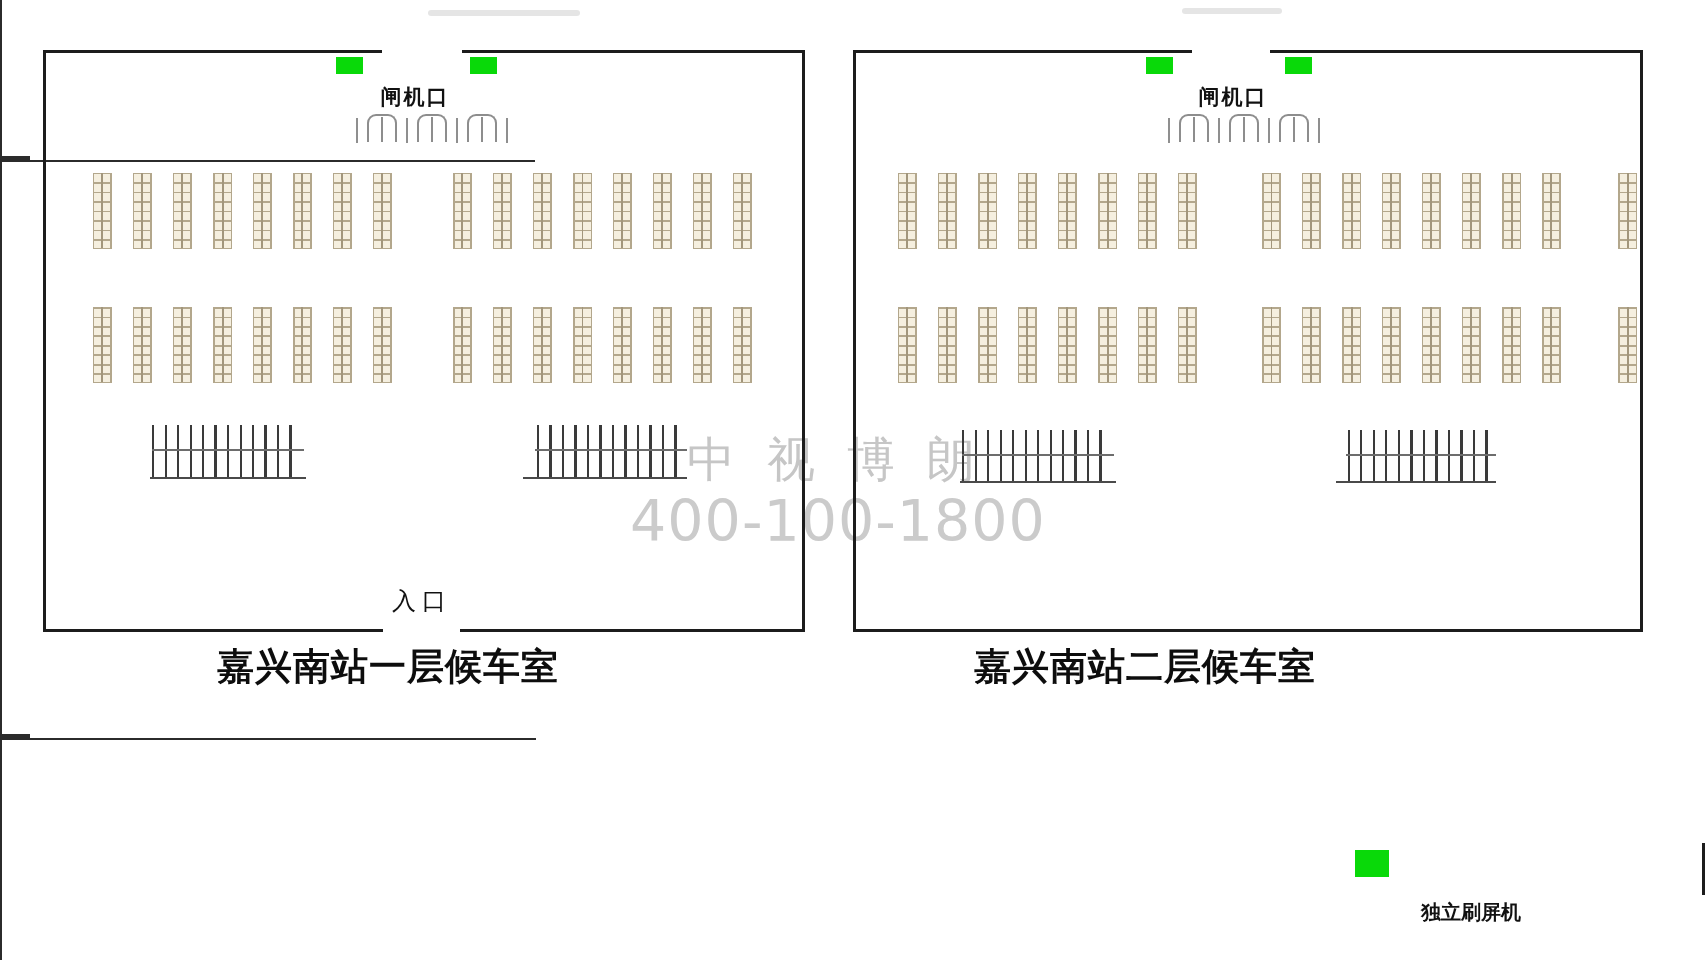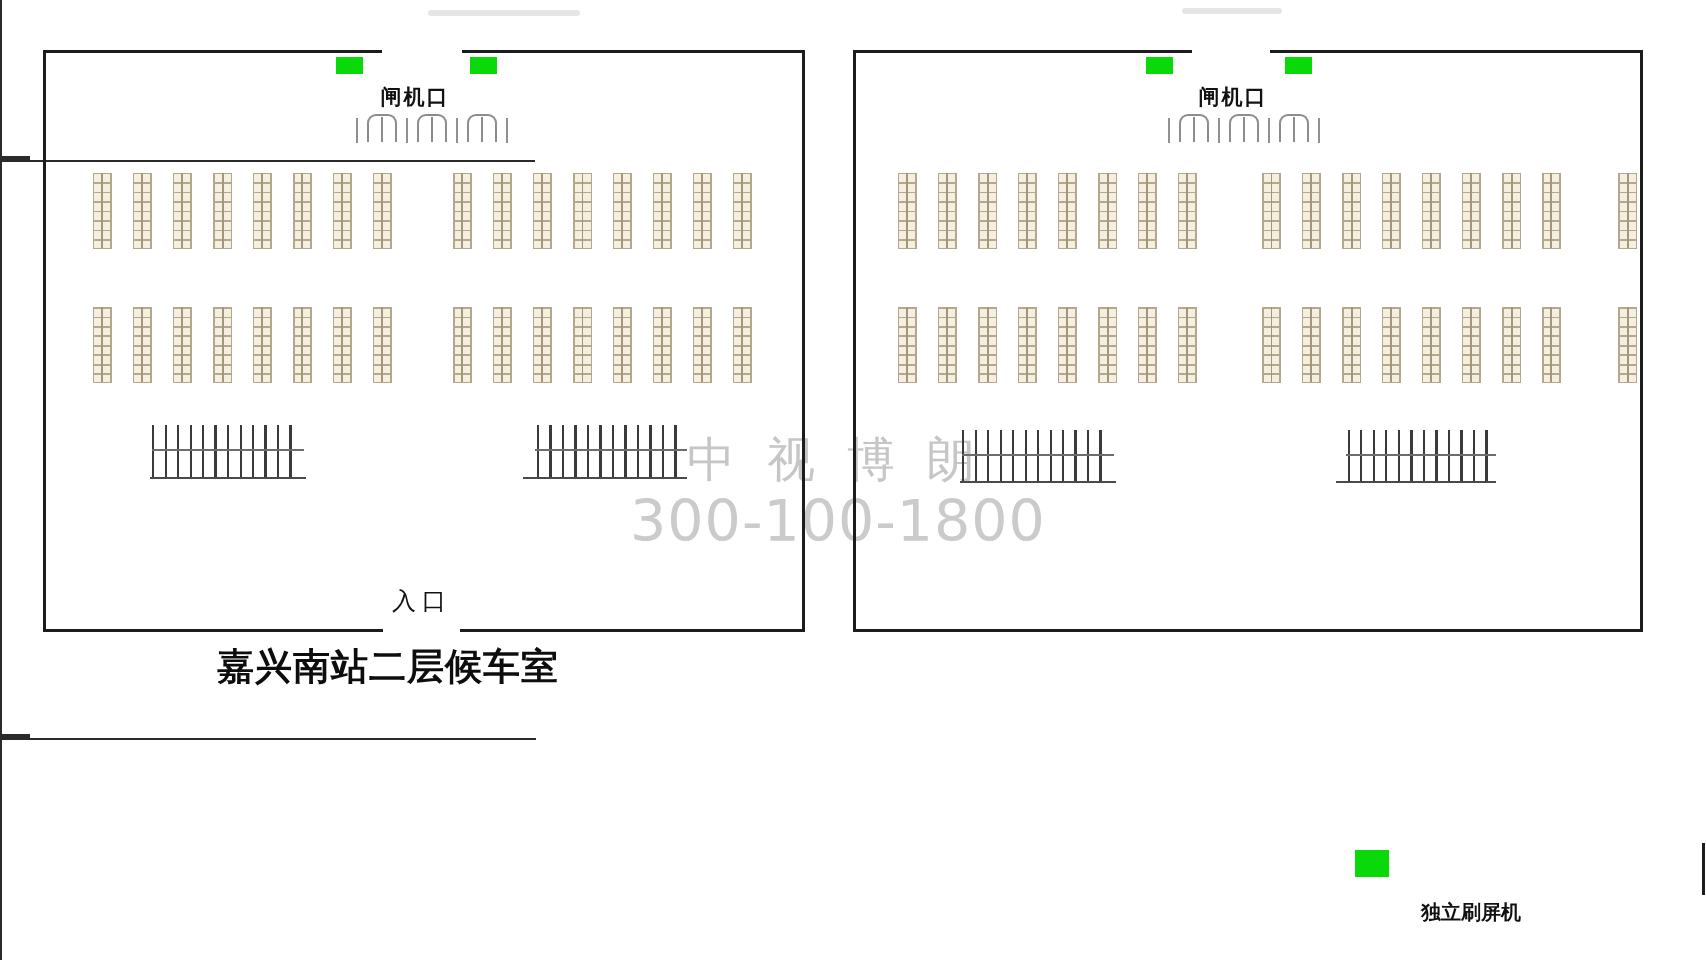--- a/index.html
+++ b/index.html
@@ -47,21 +47,21 @@
     font-size:48px;letter-spacing:32px;}
   .wm2{left:588px;top:488px;width:500px;text-align:center;
     font-size:57px;letter-spacing:1px;color:#cbcbcb;}
   
   .smudge{position:absolute;background:#dedede;opacity:.8;border-radius:3px;z-index:1;}
 </style>
 </head>
 <body>
 
 <div class="wm wm1">中视博朗</div>
-<div class="wm wm2">300-100-1800</div>
+<div class="wm wm2">400-100-1800</div>
 
 <div class="smudge" style="left:428px;top:10px;width:152px;height:6px;"></div>
 <div class="smudge" style="left:1182px;top:8px;width:100px;height:6px;"></div>
 
 <div>
 
   <div class="wall h" style="left:43px;top:50px;width:339px;"></div>
   <div class="wall h" style="left:462px;top:50px;width:343px;"></div>
   <div class="wall v" style="left:43px;top:50px;height:582px;"></div>
   <div class="wall v" style="left:802px;top:50px;height:582px;"></div>
@@ -90,21 +90,21 @@
   <div class="thin v" style="left:685px;top:423px;height:208px;"></div>
   <div class="stair" style="left:152px;top:425px;width:150px;height:52px;"></div>
   <div class="stair-mid" style="left:152px;top:449px;width:152px;"></div>
   <div class="stair-base" style="left:150px;top:477px;width:156px;"></div>
   <div class="stair" style="left:537px;top:425px;width:150px;height:52px;"></div>
   <div class="stair-mid" style="left:535px;top:449px;width:152px;"></div>
   <div class="stair-base" style="left:523px;top:477px;width:164px;"></div>
 
   <div class="entrance" style="left:352px;top:585px;">入口</div>
 
-  <div class="caption" style="left:178px;top:642px;">嘉兴南站二层候车室</div>
+  <div class="caption" style="left:178px;top:642px;">嘉兴南站一层候车室</div>
 </div>
 
 <div>
 
   <div class="wall h" style="left:853px;top:50px;width:339px;"></div>
   <div class="wall h" style="left:1270px;top:50px;width:373px;"></div>
   <div class="wall v" style="left:853px;top:50px;height:582px;"></div>
   <div class="wall v" style="left:1640px;top:50px;height:582px;"></div>
   <div class="wall h" style="left:853px;top:629px;width:790px;"></div>
 
@@ -128,20 +128,21 @@
   <div class="thin h" style="left:962px;top:428px;width:536px;"></div>
   <div class="thin v" style="left:962px;top:428px;height:100px;"></div>
   <div class="thin v" style="left:1495px;top:428px;height:130px;"></div>
   <div class="stair" style="left:962px;top:430px;width:150px;height:51px;"></div>
   <div class="stair-mid" style="left:962px;top:454px;width:152px;"></div>
   <div class="stair-base" style="left:960px;top:481px;width:156px;"></div>
   <div class="stair" style="left:1348px;top:430px;width:148px;height:51px;"></div>
   <div class="stair-mid" style="left:1346px;top:454px;width:150px;"></div>
   <div class="stair-base" style="left:1336px;top:481px;width:160px;"></div>
 
+  <div class="caption" style="left:935px;top:642px;">嘉兴南站二层候车室</div>
 </div>
 
 <div id="seats">
     <div class="seat" style="left: 93px; top: 173px;"></div>
     <div class="seat" style="left: 133px; top: 173px;"></div>
     <div class="seat" style="left: 173px; top: 173px;"></div>
     <div class="seat" style="left: 213px; top: 173px;"></div>
     <div class="seat" style="left: 253px; top: 173px;"></div>
     <div class="seat" style="left: 293px; top: 173px;"></div>
     <div class="seat" style="left: 333px; top: 173px;"></div>

